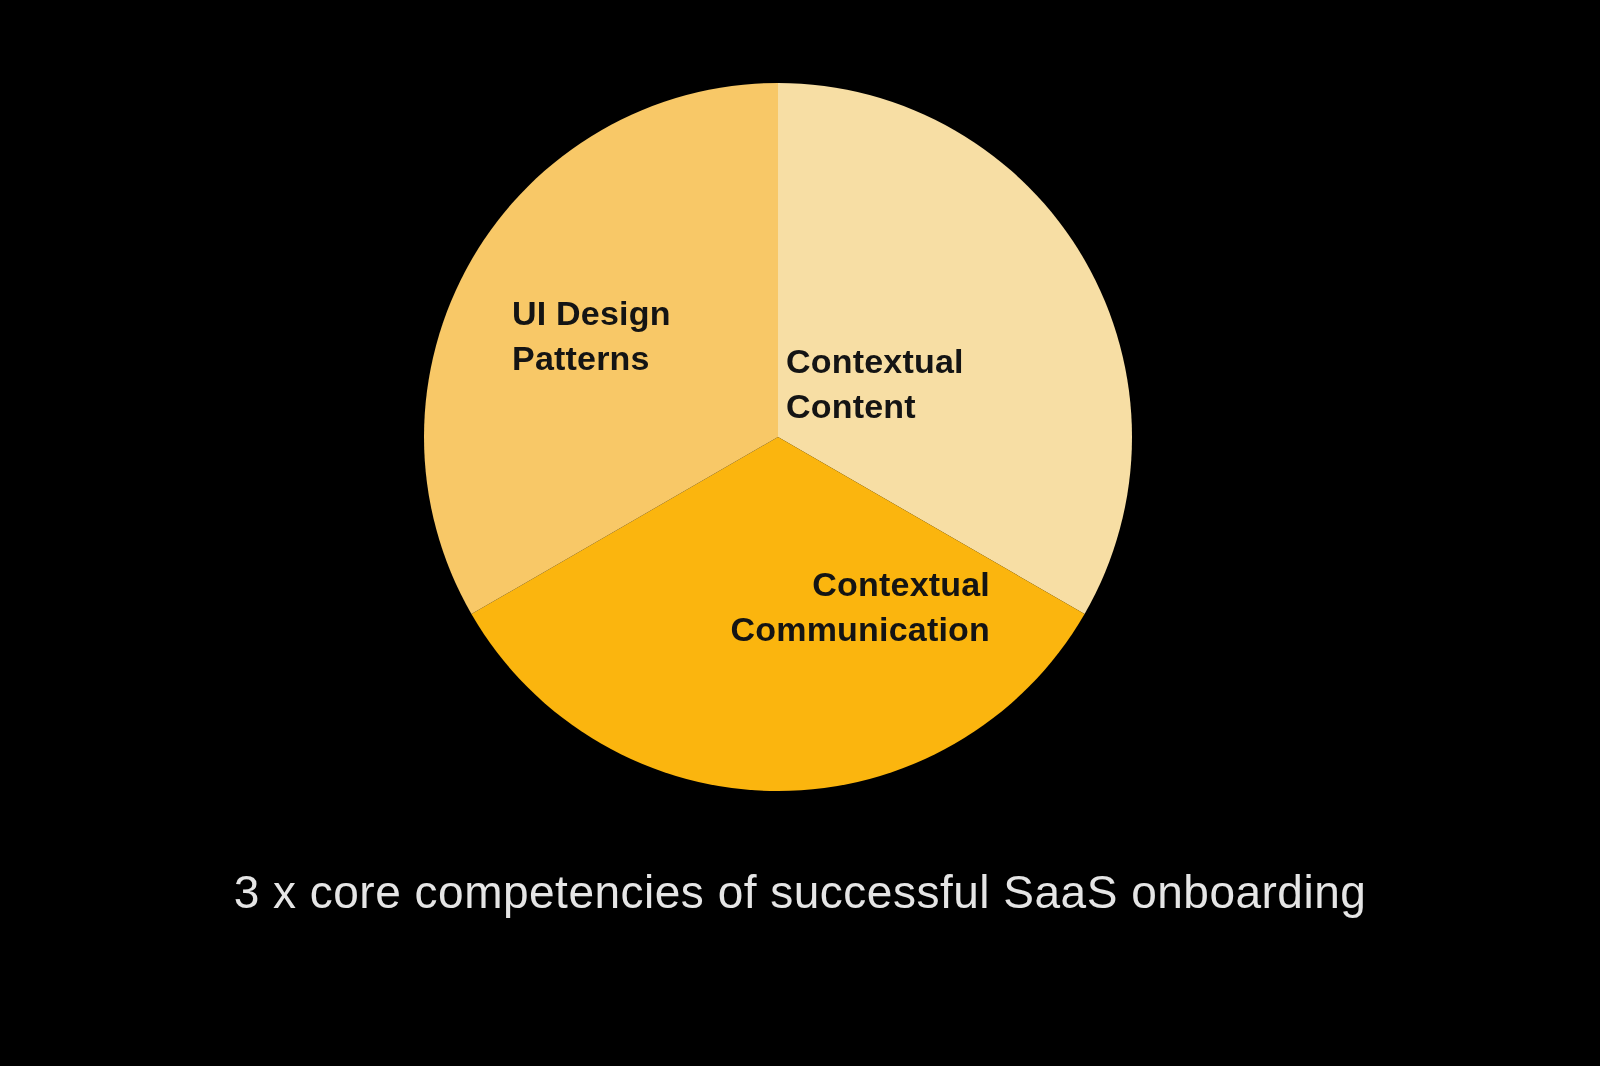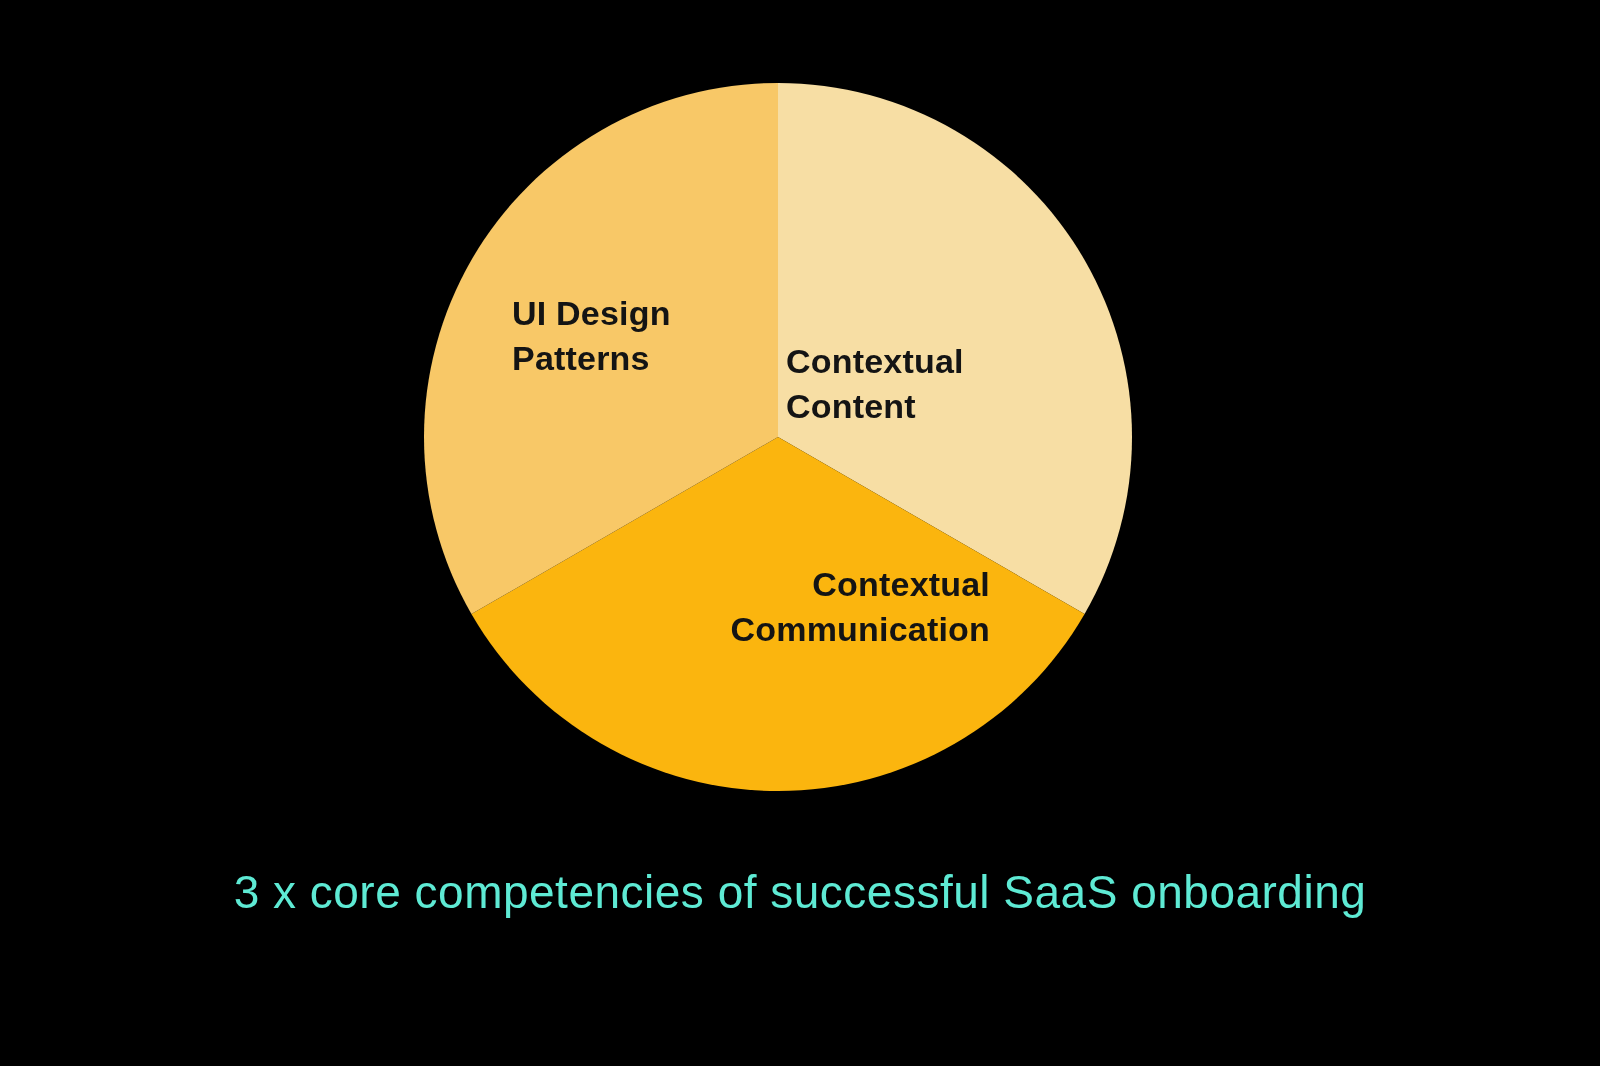--- a/index.html
+++ b/index.html
@@ -51,21 +51,21 @@
     top: 562px;
     width: 420px;
     text-align: right;
   }
   .caption {
     position: absolute;
     left: 0;
     top: 864px;
     width: 1600px;
     text-align: center;
-    color: #5eead4;
+    color: #e5e5e5;
     font-weight: 300;
     font-size: 46px;
     line-height: 56px;
     letter-spacing: 0.5px;
   }
 </style>
 </head>
 <body>
 
 <div class="canvas">

